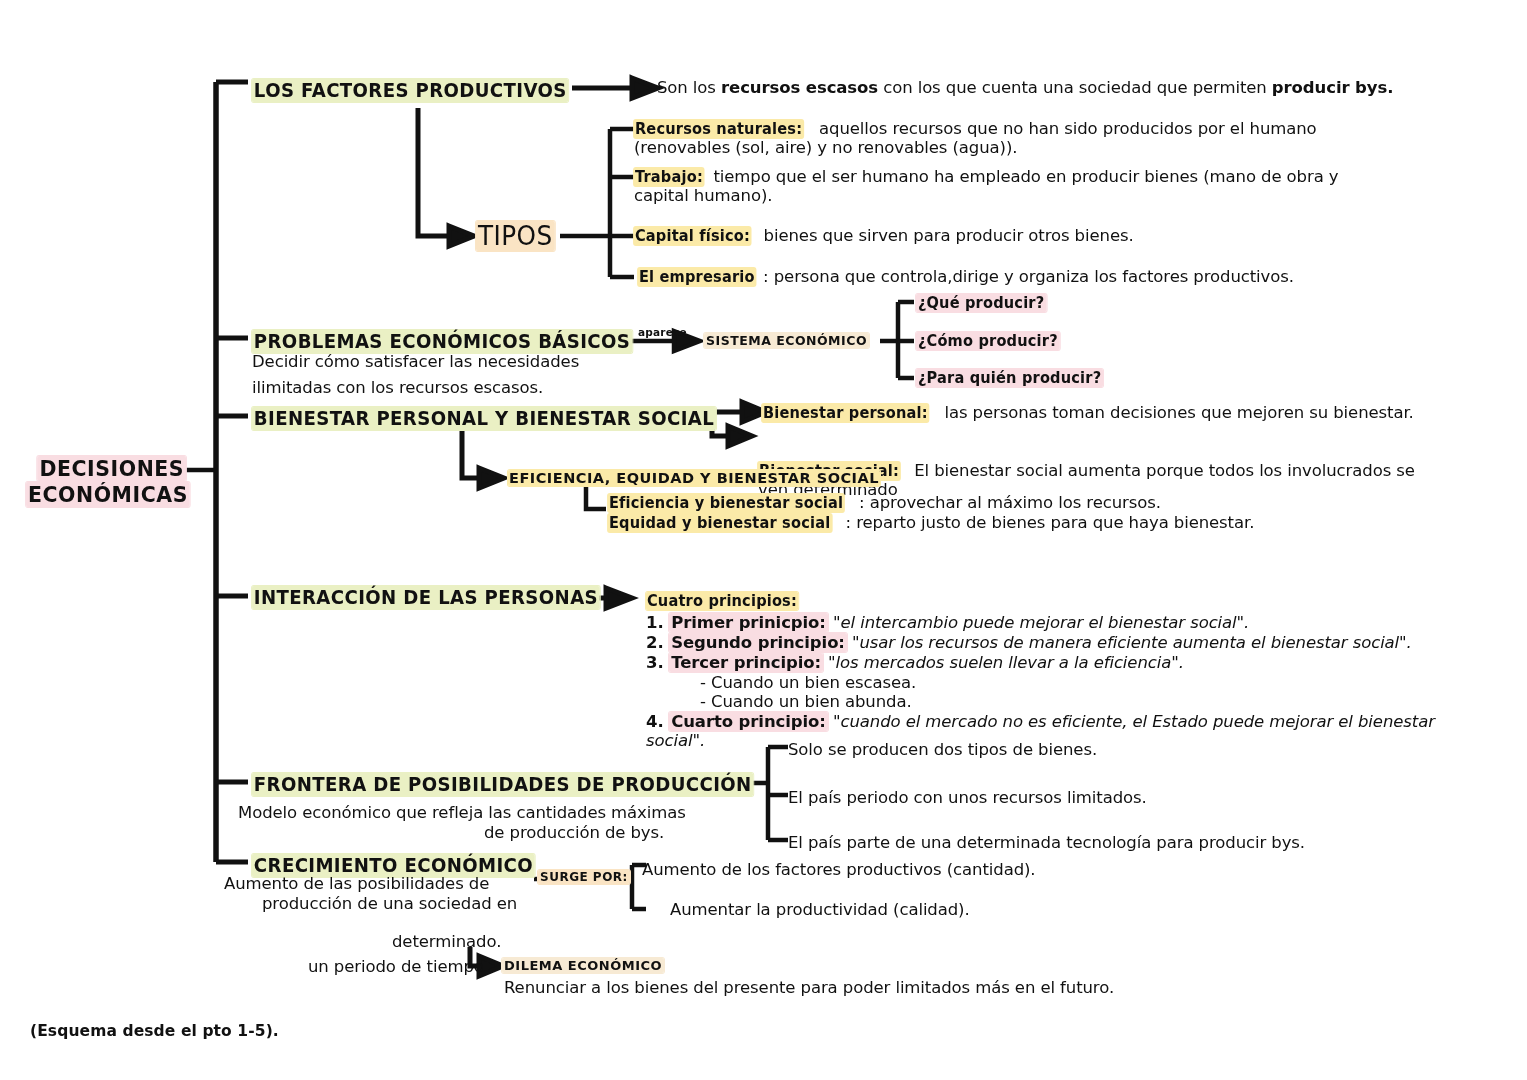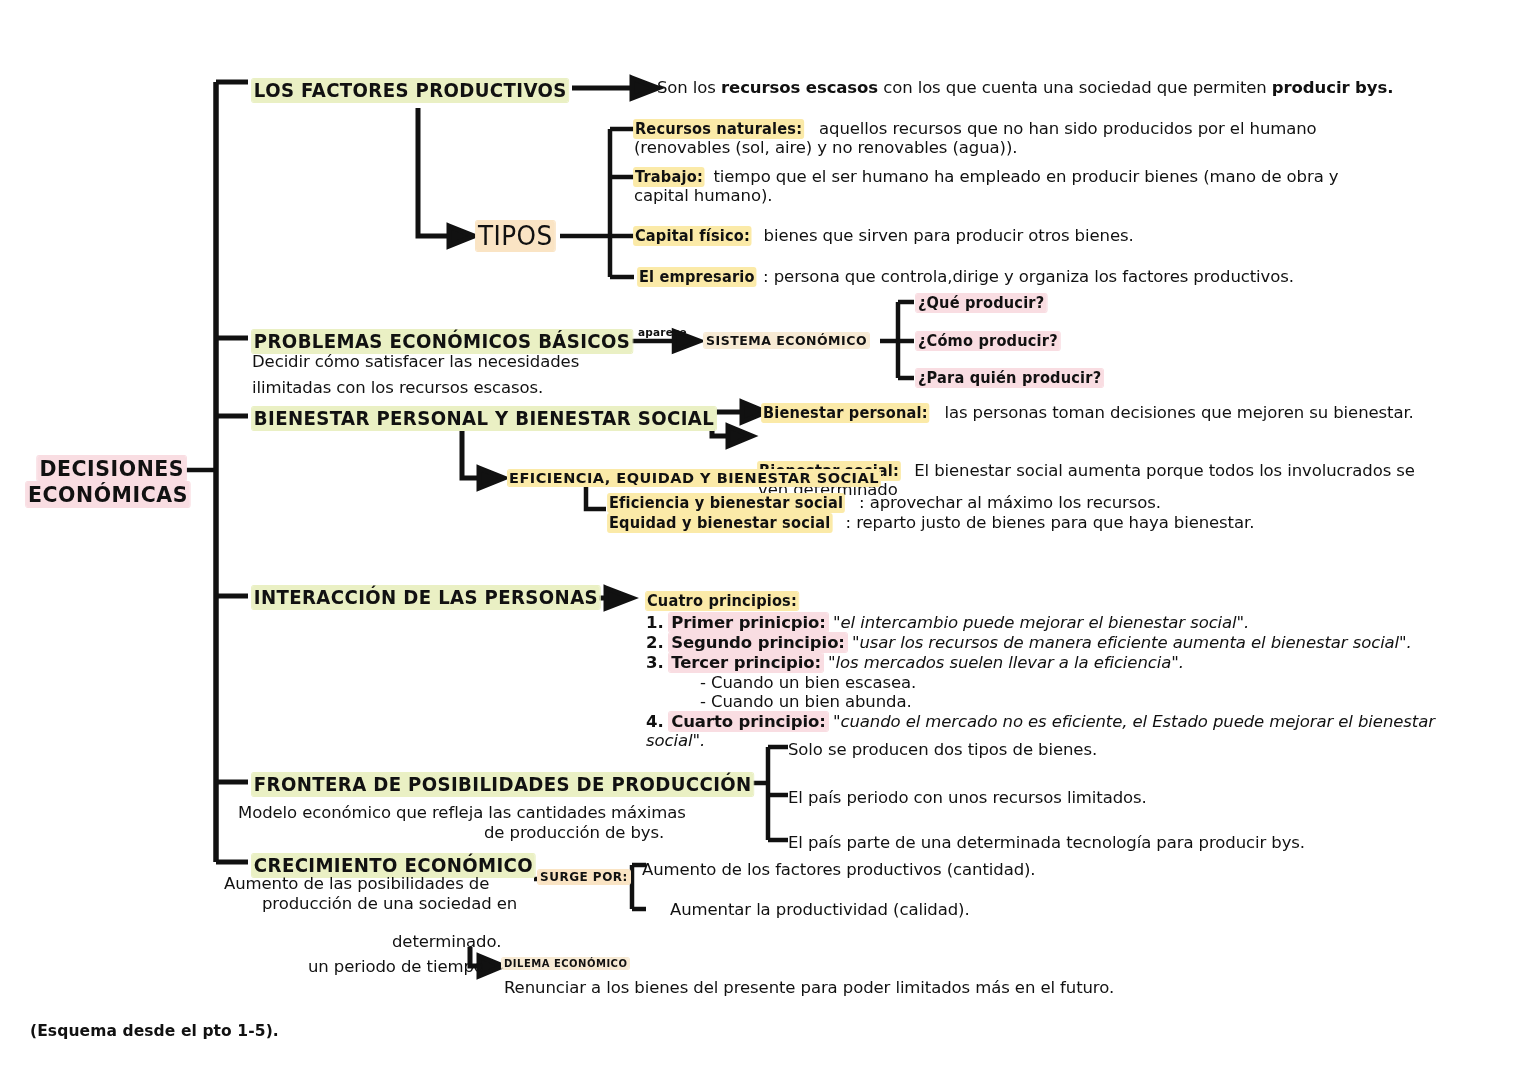--- a/index.html
+++ b/index.html
@@ -300,20 +300,20 @@
   <div class="txt body" style="left:308px; top:913px;margin-top:44px;">un periodo de tiempo</div>
   <div class="txt body" style="left:392px; top:932px;">determinado.</div>
 
   <div class="txt smalllbl" style="left:538px; top:870px; font-size:12px;">
     <span class="hl-peach">SURGE POR:</span>
   </div>
 
   <div class="txt body" style="left:642px; top:860px;">Aumento de los factores productivos (cantidad).</div>
   <div class="txt body" style="left:642px; top:900px;margin-left:28px;">Aumentar la productividad (calidad).</div>
 
-  <div class="txt smalllbl" style="left:502px; top:958px; font-size:10px;">
+  <div class="txt smalllbl" style="left:502px; top:958px; font-size:13px;">
     <span class="hl-cream">DILEMA ECONÓMICO</span>
   </div>
   <div class="txt body" style="left:504px; top:978px;">Renunciar a los bienes del presente para poder limitados más en el futuro.</div>
 
   <div class="txt footer" style="left:30px; top:1022px;">(Esquema desde el pto 1-5).</div>
 
 </div>
 
 </body></html>

